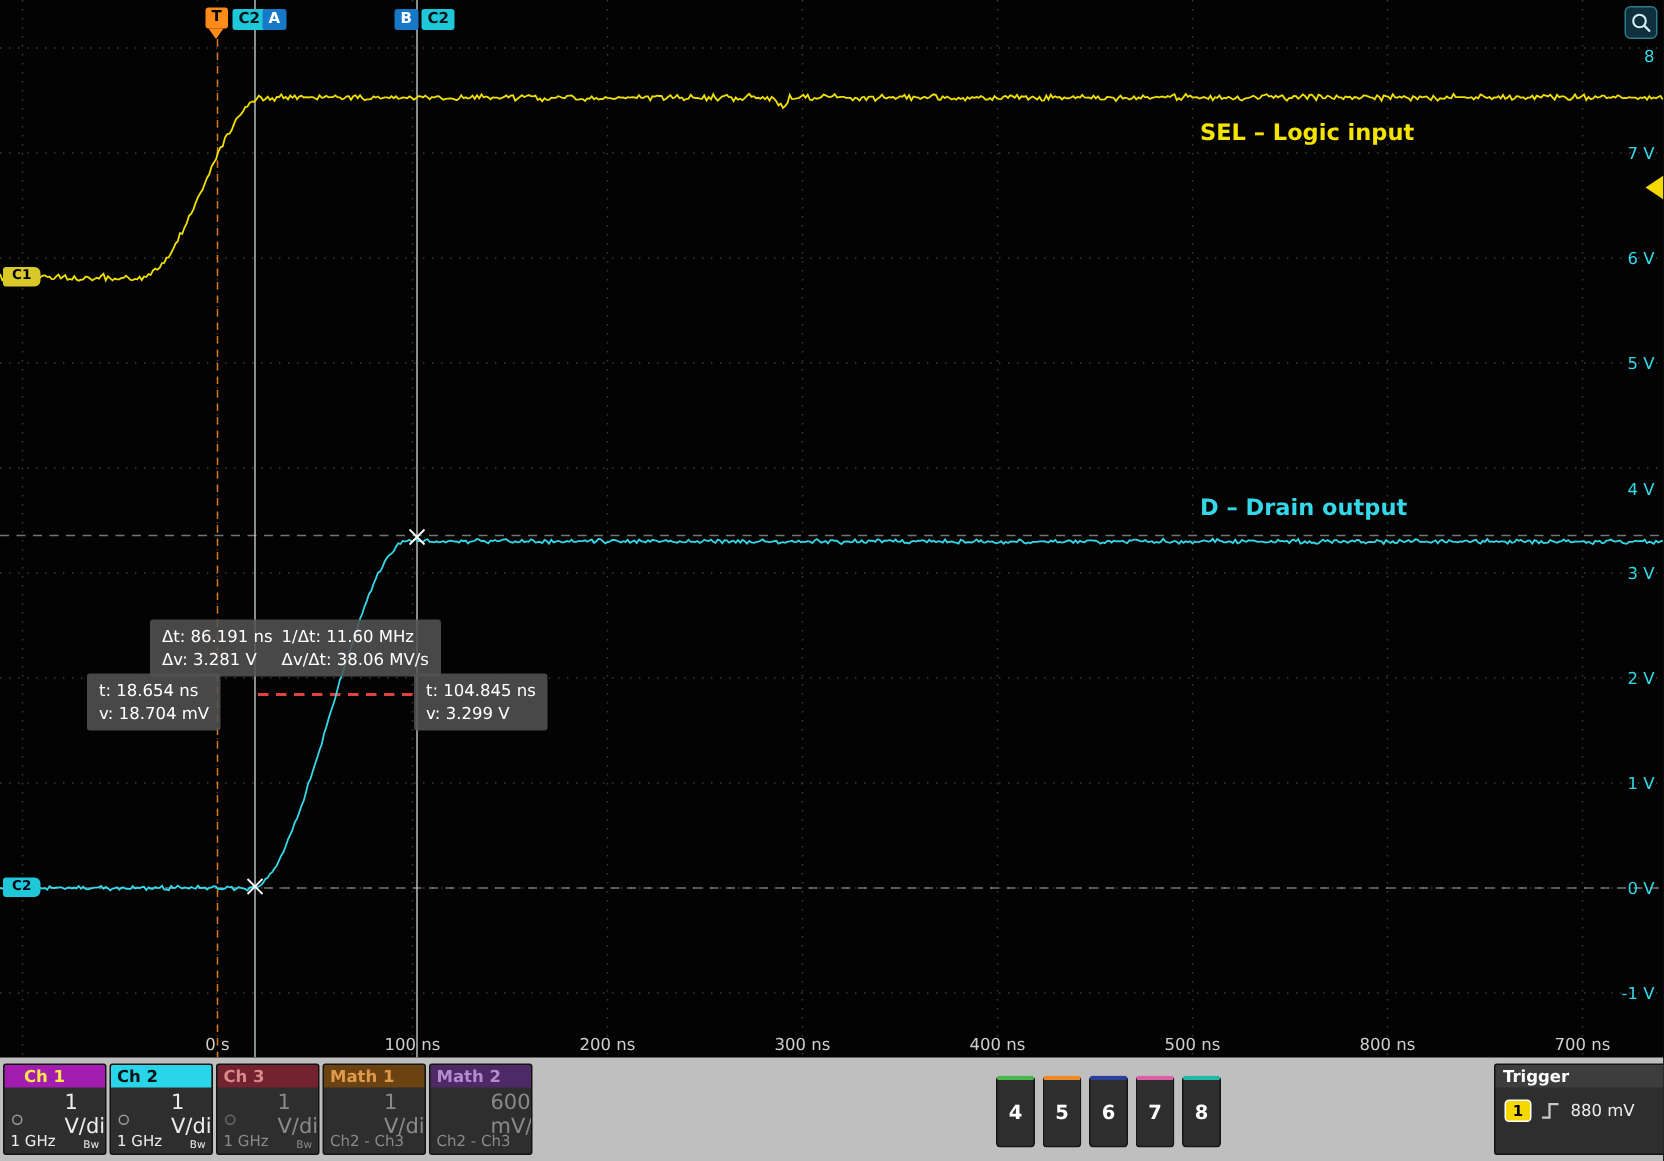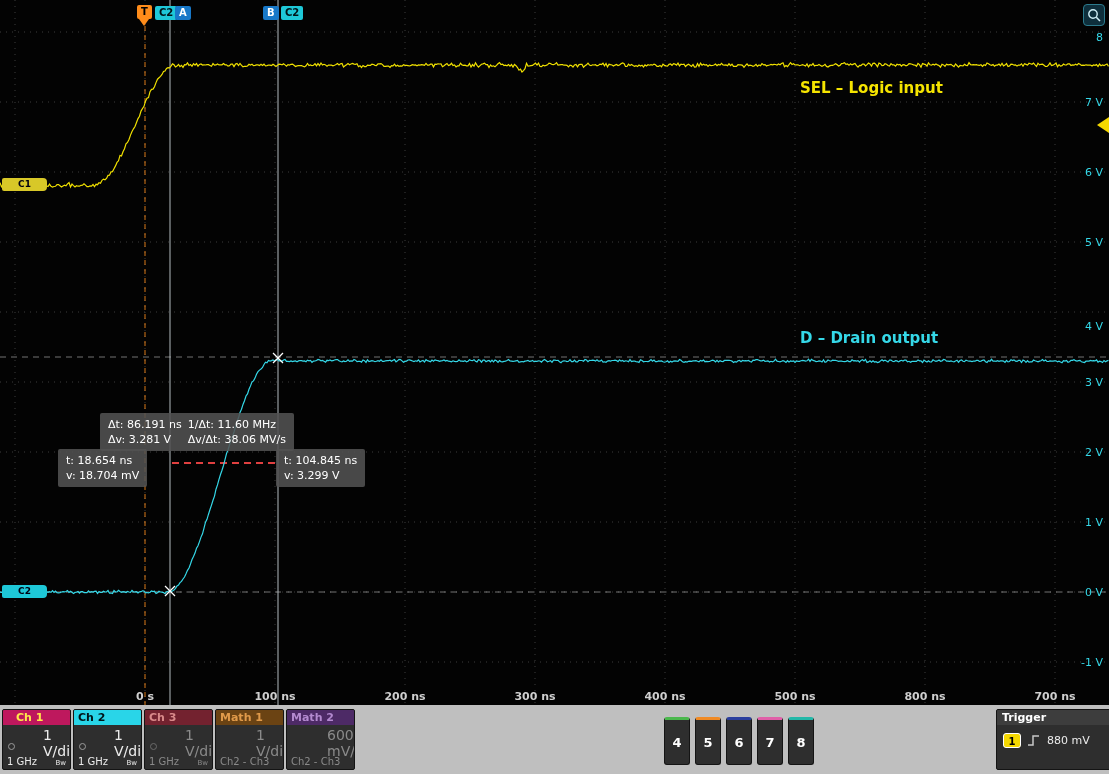--- a/index.html
+++ b/index.html
@@ -4,36 +4,36 @@
 <style>
   * { box-sizing: border-box; margin: 0; padding: 0; }
   body { font-family: "DejaVu Sans", sans-serif; background:#222; }
   #app { position:relative; width:1109px; height:774px; overflow:hidden; background:#000; }
 
   
   #plot { position:absolute; left:0; top:0; width:1109px; height:705px; background:#030303; }
   #wave-svg { position:absolute; left:0; top:0; }
 
   .vlabel { position:absolute; right:6px; font-size:11px; color:#35d8e8; text-align:right; }
-  .tlabel { position:absolute; top:690px; font-size:11px; color:#cfcfcf; transform:translateX(-50%); white-space:nowrap;font-weight:bold; }
+  .tlabel { position:absolute; top:690px; font-size:11px; color:#cfcfcf; transform:translateX(-50%); white-space:nowrap; }
 
   .anno { position:absolute; font-size:15px; font-weight:bold; white-space:nowrap; }
   #anno-ch1 { left:800px; top:79px;  color:#f5e400; }
   #anno-ch2 { left:800px; top:329px; color:#35d8e8; }
 
   .badge { position:absolute; font-size:10px; font-weight:bold; line-height:13px; height:14px;
            padding:0 4px; border-radius:2px; text-align:center; }
   .badge.teal { background:#1ec8d8; color:#001418; }
   .badge.blue { background:#1878c8; color:#fff; }
   #tflag { position:absolute; left:137px; top:5px; width:15px; height:14px; background:#ff8c1a; color:#000;
            font-size:10px; font-weight:bold; text-align:center; line-height:14px; border-radius:2px; }
   #tarrow { position:absolute; left:139px; top:19px; width:0; height:0;
             border-left:5px solid transparent; border-right:5px solid transparent; border-top:7px solid #ff8c1a; }
 
-  .chmark { position:absolute; left:2px; width:45px; height:13px; font-size:9px; font-weight:bold;
+  .chmark { position:absolute; left:2px; width:25px; height:13px; font-size:9px; font-weight:bold;
             text-align:center; line-height:13px; border-radius:2px 4px 4px 2px; color:#001; }
   #chmark-c1 { top:178px; background:#d8c828; }
   #chmark-c2 { top:585px; background:#1ec8d8; }
 
   #trig-level-arrow { position:absolute; right:0; top:117px; width:0; height:0;
             border-top:8px solid transparent; border-bottom:8px solid transparent; border-right:12px solid #f5d800; }
 
   #zoom-btn { position:absolute; right:4px; top:4px; width:22px; height:22px; background:#0e2f3c;
             border:1px solid #2c7a8c; border-radius:4px; display:flex; align-items:center; justify-content:center; }
 
@@ -41,21 +41,21 @@
              padding:4px 8px; border-radius:2px; white-space:nowrap; }
   #readout-delta { left:100px; top:413px; display:grid; grid-template-columns:auto auto; column-gap:6px; }
   #readout-a { left:58px;  top:449px; }
   #readout-b { left:276px; top:449px; }
 
   
   #statusbar { position:absolute; left:0; top:705px; width:1109px; height:69px; background:#bfbfbf; }
   #channels { position:absolute; left:2px; top:4px; display:flex; gap:2px; }
   .chbox { position:relative; width:69px; height:61px; background:#2e2e2e; border:1px solid #141414; border-radius:2px; overflow:hidden; }
   .chhead { height:15px; font-size:11px; font-weight:bold; padding:0 4px; line-height:15px; }
-  .ch1 .chhead { background:#be185d; color:#ffe94a;padding-left:13px; }
+  .ch1 .chhead { background:#a21caf; color:#ffe94a;padding-left:13px; }
   .ch2 .chhead { background:#29d5e8; color:#001418; }
   .ch3 .chhead { background:#73222f; color:#d98a8a; }
   .math1 .chhead { background:#6b4313; color:#e09a4a; }
   .math2 .chhead { background:#4d2a66; color:#b48ad0; }
   .chrow { font-size:14px; padding:2px 4px 0 4px;margin-left:36px; }
   .on  .chrow { color:#ececec; }
   .off .chrow { color:#8a8a8a; }
   .chicon { position:absolute; left:5px; top:33px; width:7px; height:7px; border:1px solid #9a9a9a; border-radius:50%; }
   .off .chicon { border-color:#6a6a6a; }
   .chfreq { position:absolute; left:0; bottom:2px; width:100%; padding:0 4px; font-size:10px; display:flex; justify-content:space-between; }

